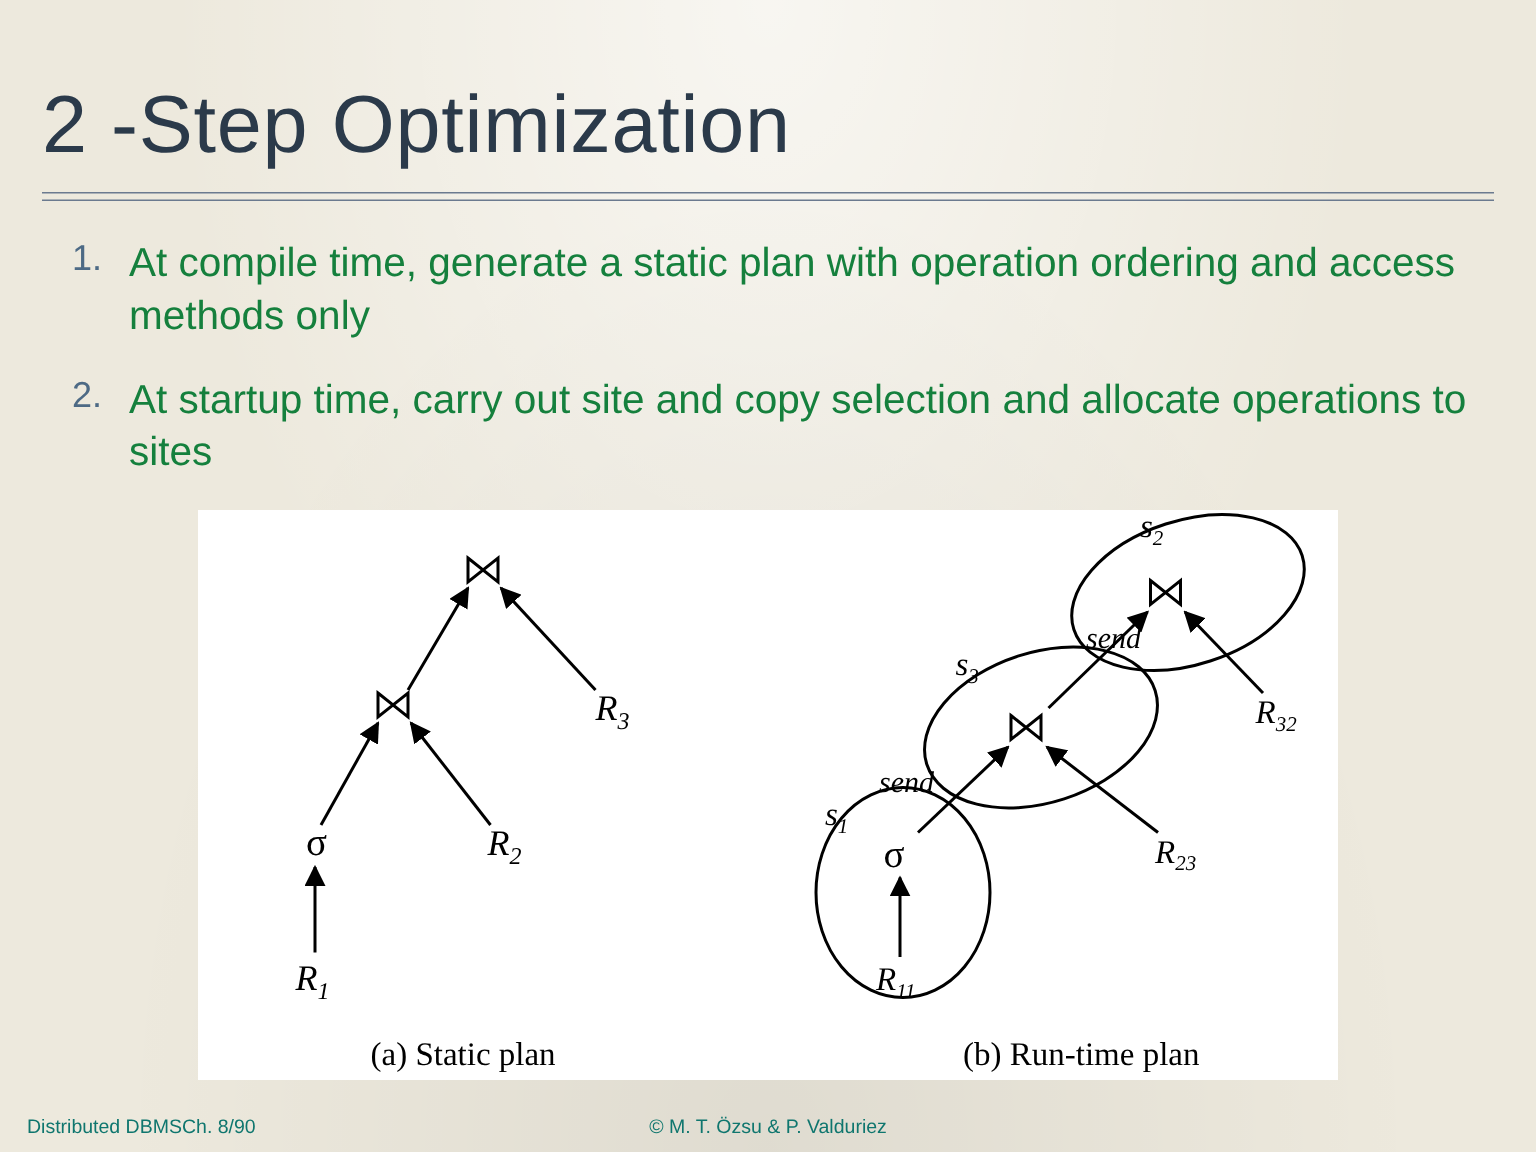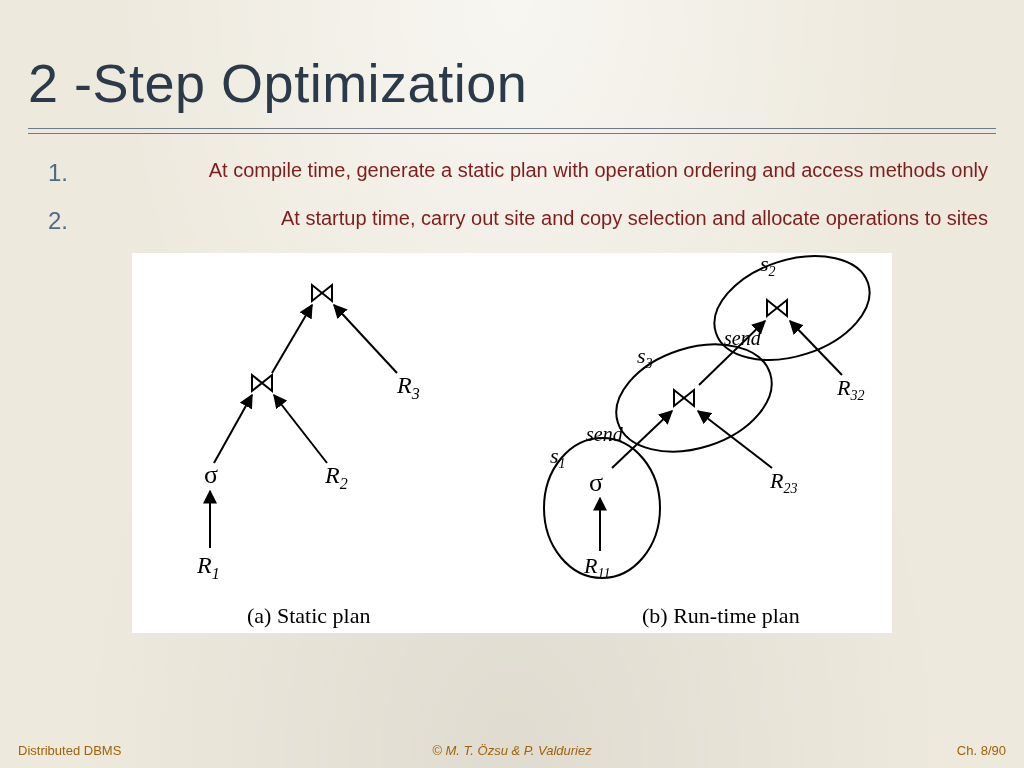--- a/index.html
+++ b/index.html
@@ -41,27 +41,26 @@
   }
 
   ol.points {
     margin: 0 0 12px 0;
     padding: 0 8px 0 20px;
     list-style: none;
     counter-reset: pt;
   }
   ol.points > li {
     counter-increment: pt;
-    font-size: 20px;
+    font-size: 27px;
     line-height: 1.28;
-    color: #7f1d1d;
+    color: #15803d;
     margin-bottom: 22px;
     padding-left: 38px;
     position: relative;
-    text-align: right;
   }
   ol.points > li::before {
     content: counter(pt) ".";
     position: absolute;
     left: 0;
     top: 0;
     color: #4d6a85;
     font-size: 24px;
   }
 
@@ -71,27 +70,26 @@
     margin: 0 auto;
     background: #ffffff;
   }
 
   .footer {
     position: absolute;
     left: 0;
     right: 0;
     bottom: 10px;
     display: flex;
-    justify-content: space-between;
     padding: 0 18px;
     font-size: 13px;
-    color: #a16207;
+    color: #0f766e;
   }
   .footer span { white-space: nowrap; }
-  .footer .center { position:absolute; left:50%; transform:translateX(-50%);font-style:italic; }
+  .footer .center { position:absolute; left:50%; transform:translateX(-50%); }
 
   svg text { font-family: "Times New Roman", Georgia, serif; }
   svg .italic { font-style: italic; }
 </style>
 </head>
 <body>
 
 <div class="slide">
   <h1 class="title">2 -Step Optimization</h1>
   <hr class="hr-double">

